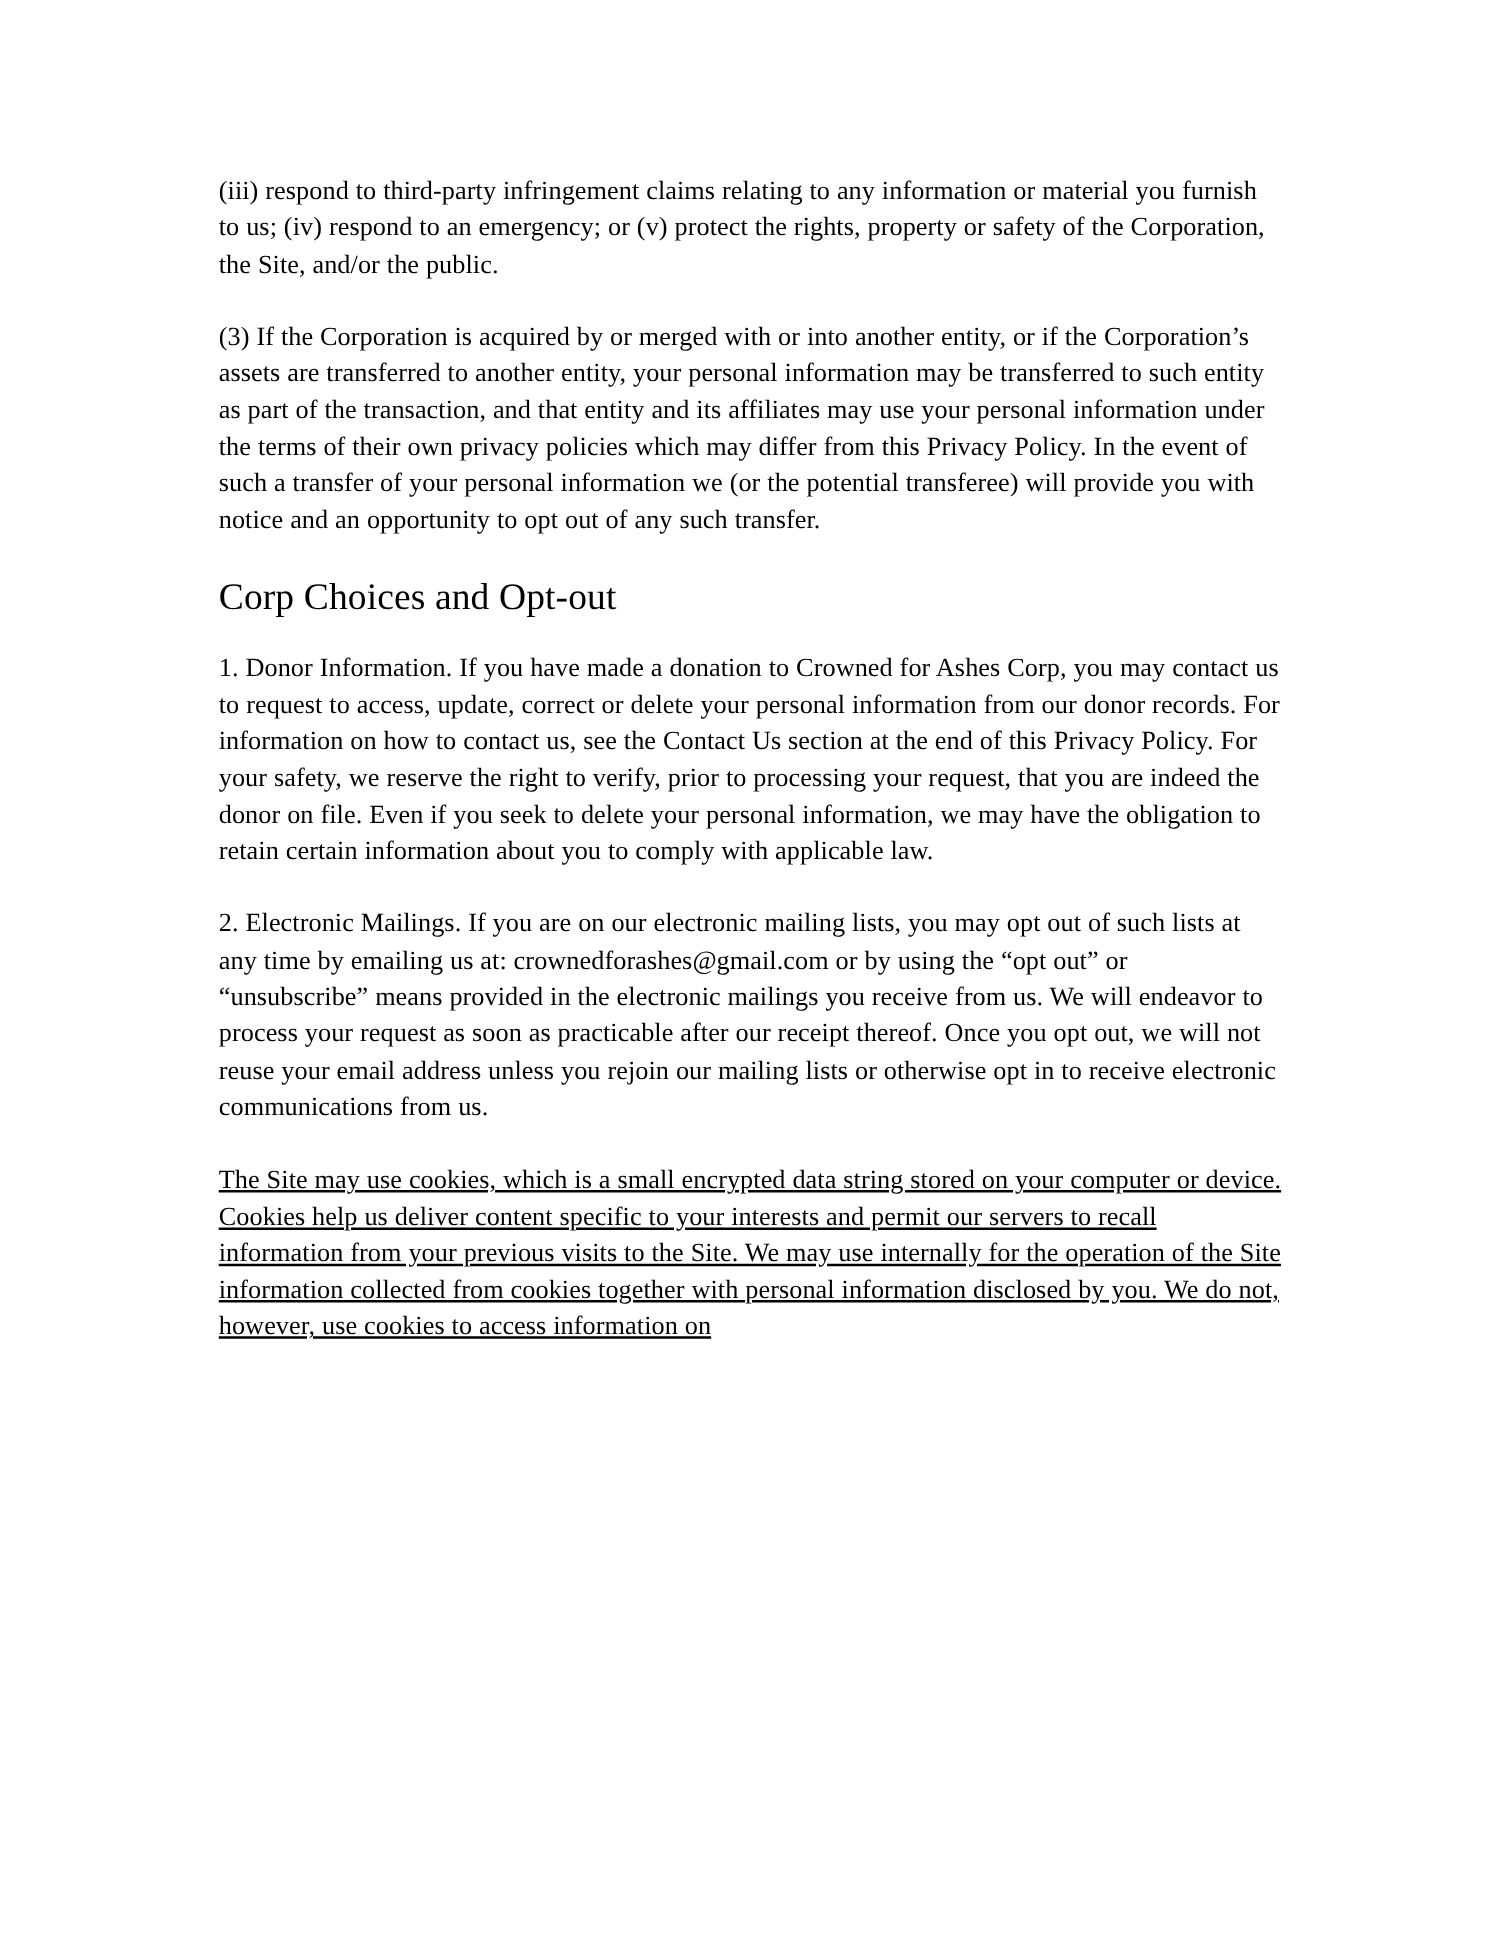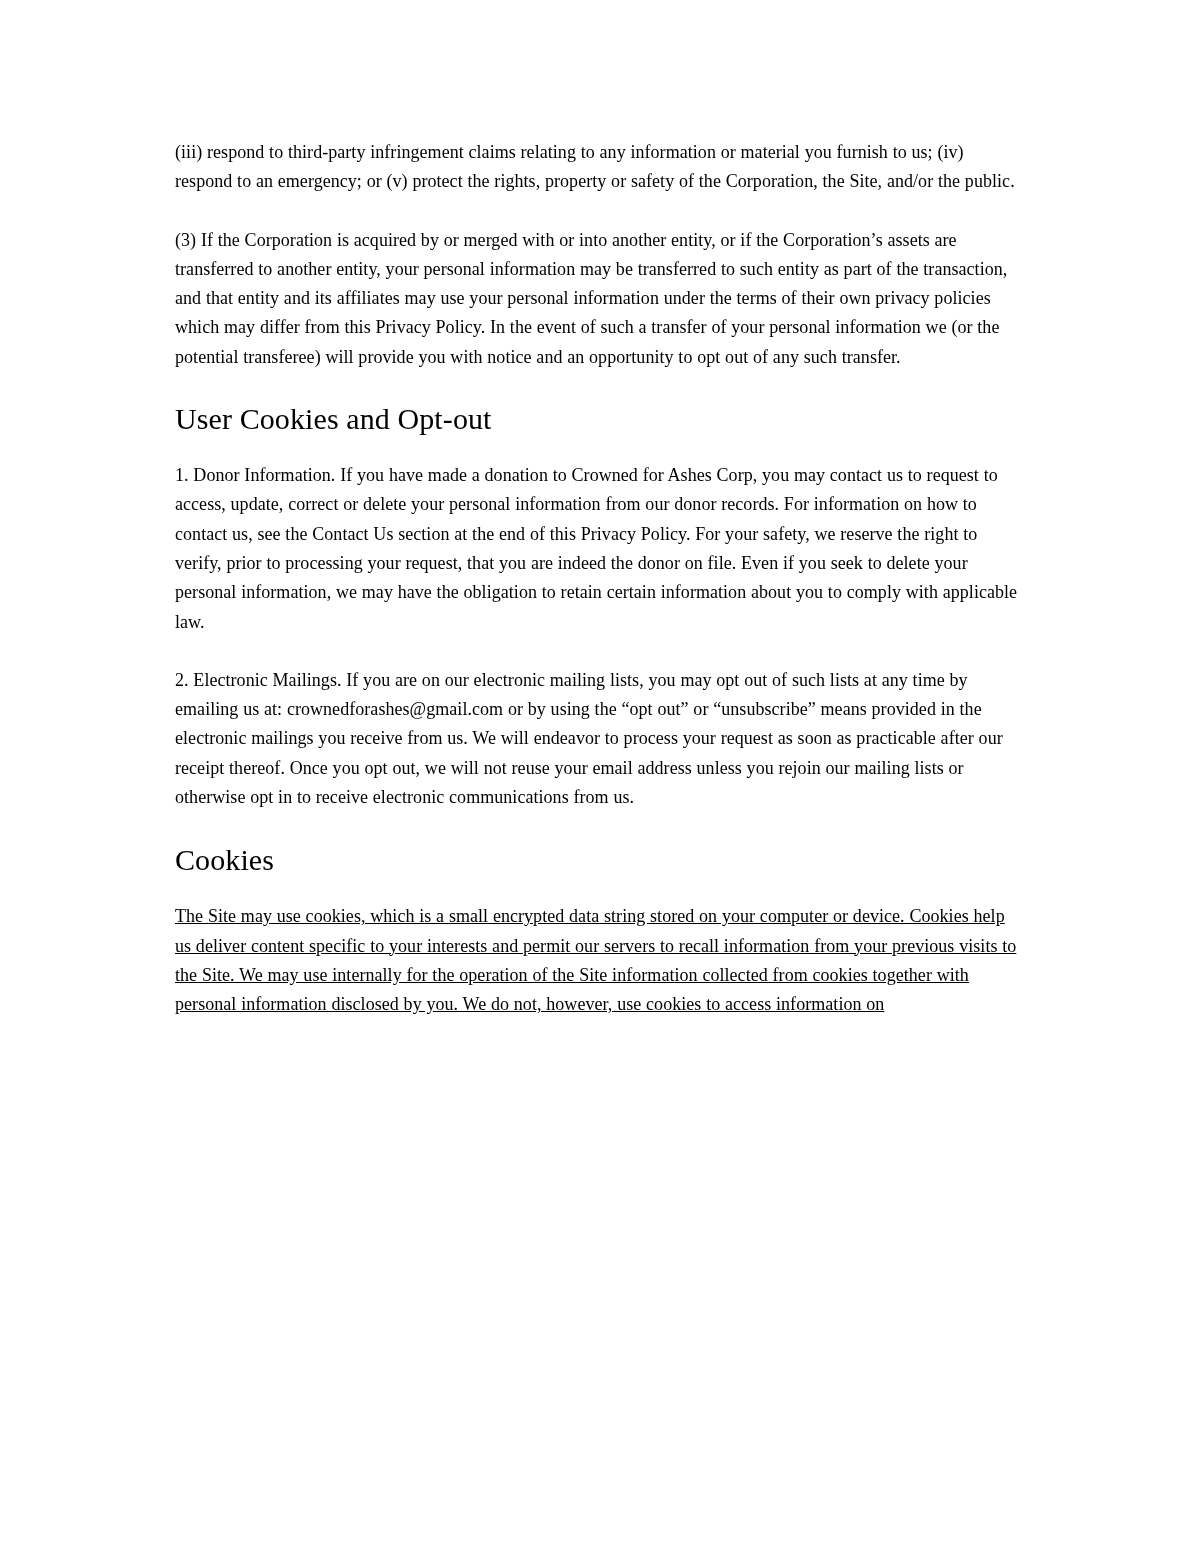--- a/index.html
+++ b/index.html
@@ -20,21 +20,21 @@
 
   .content {
     position: absolute;
     left: 175px;
     top: 138px;
     width: 850px;
   }
 
   .para {
     font-family: "Liberation Serif", "DejaVu Serif", serif;
-    font-size: 18px;
+    font-size: 21px;
     line-height: 29.3px;
     color: #000000;
     text-align: left;
     margin: 0 0 29px 0;
     letter-spacing: 0.05px;
     word-spacing: 0.2px;
     -webkit-font-smoothing: antialiased;
   }
 
   .para.tight {
@@ -59,24 +59,23 @@
 </head>
 <body>
 
 <div class="page">
   <div class="content">
 
     <p class="para">(iii) respond to third-party infringement claims relating to any information or material you furnish to us; (iv) respond to an emergency; or (v) protect the rights, property or safety of the Corporation, the Site, and/or the public.</p>
 
     <p class="para">(3) If the Corporation is acquired by or merged with or into another entity, or if the Corporation’s assets are transferred to another entity, your personal information may be transferred to such entity as part of the transaction, and that entity and its affiliates may use your personal information under the terms of their own privacy policies which may differ from this Privacy Policy. In the event of such a transfer of your personal information we (or the potential transferee) will provide you with notice and an opportunity to opt out of any such transfer.</p>
 
-    <h2 class="heading first-heading">User Cookies and Opt-out</h2>
+    <h2 class="heading first-heading">Corp Choices and Opt-out</h2>
 
     <p class="para">1. Donor Information. If you have made a donation to Crowned for Ashes Corp, you may contact us to request to access, update, correct or delete your personal information from our donor records. For information on how to contact us, see the Contact Us section at the end of this Privacy Policy. For your safety, we reserve the right to verify, prior to processing your request, that you are indeed the donor on file. Even if you seek to delete your personal information, we may have the obligation to retain certain information about you to comply with applicable law.</p>
 
     <p class="para">2. Electronic Mailings. If you are on our electronic mailing lists, you may opt out of such lists at any time by emailing us at: crownedforashes@gmail.com or by using the “opt out” or “unsubscribe” means provided in the electronic mailings you receive from us. We will endeavor to process your request as soon as practicable after our receipt thereof. Once you opt out, we will not reuse your email address unless you rejoin our mailing lists or otherwise opt in to receive electronic communications from us.</p>
 
-    <h2 class="heading">Cookies</h2>
 
     <p class="para tight">The Site may use cookies, which is a small encrypted data string stored on your computer or device. Cookies help us deliver content specific to your interests and permit our servers to recall information from your previous visits to the Site. We may use internally for the operation of the Site information collected from cookies together with personal information disclosed by you. We do not, however, use cookies to access information on</p>
 
   </div>
 </div>
 
 </body></html>

